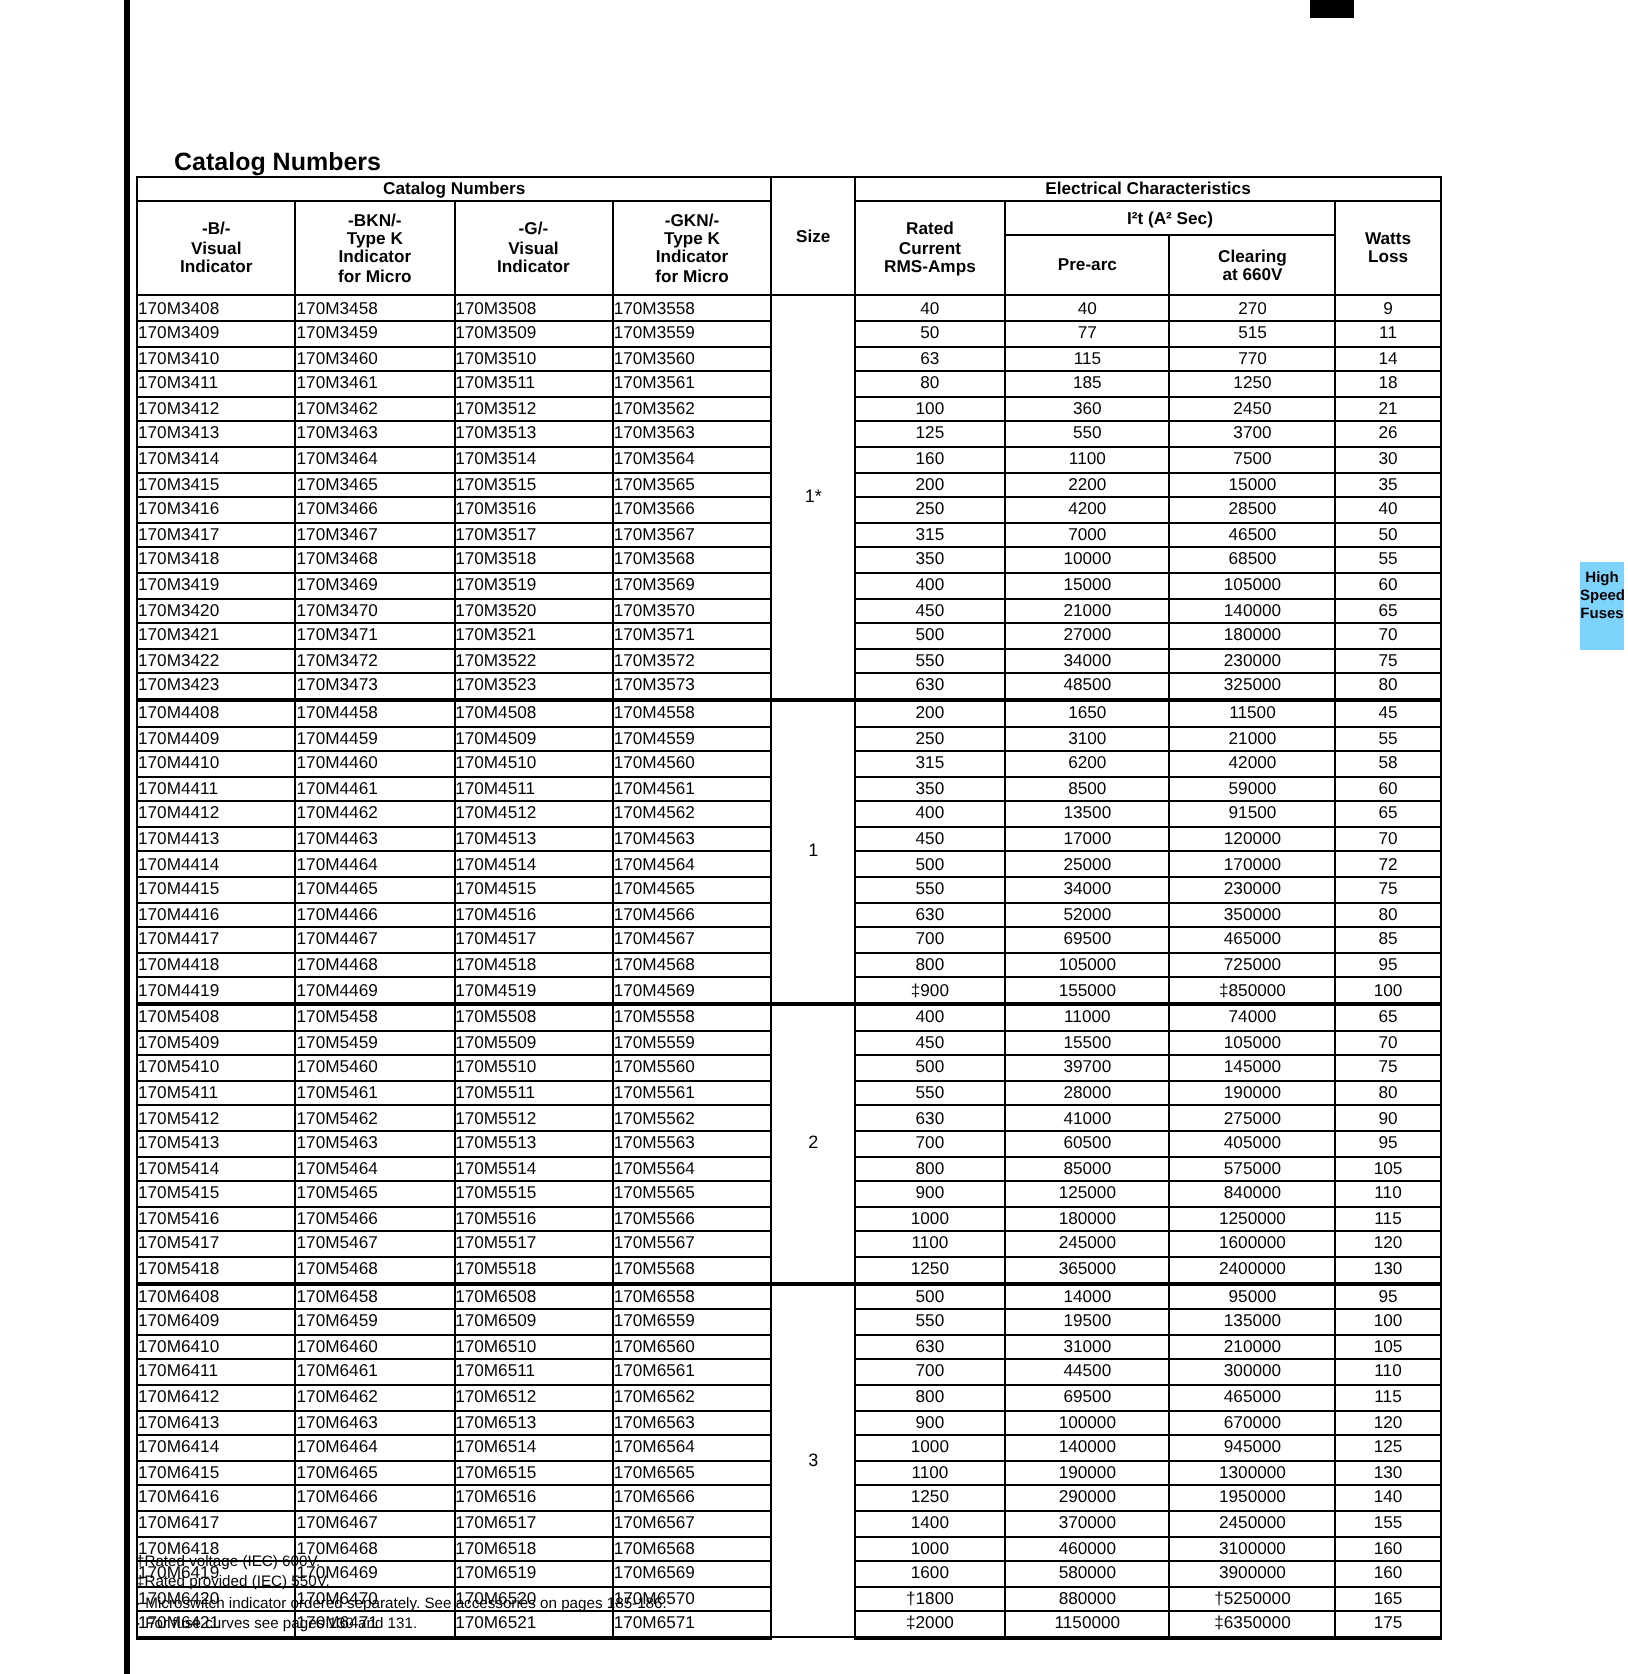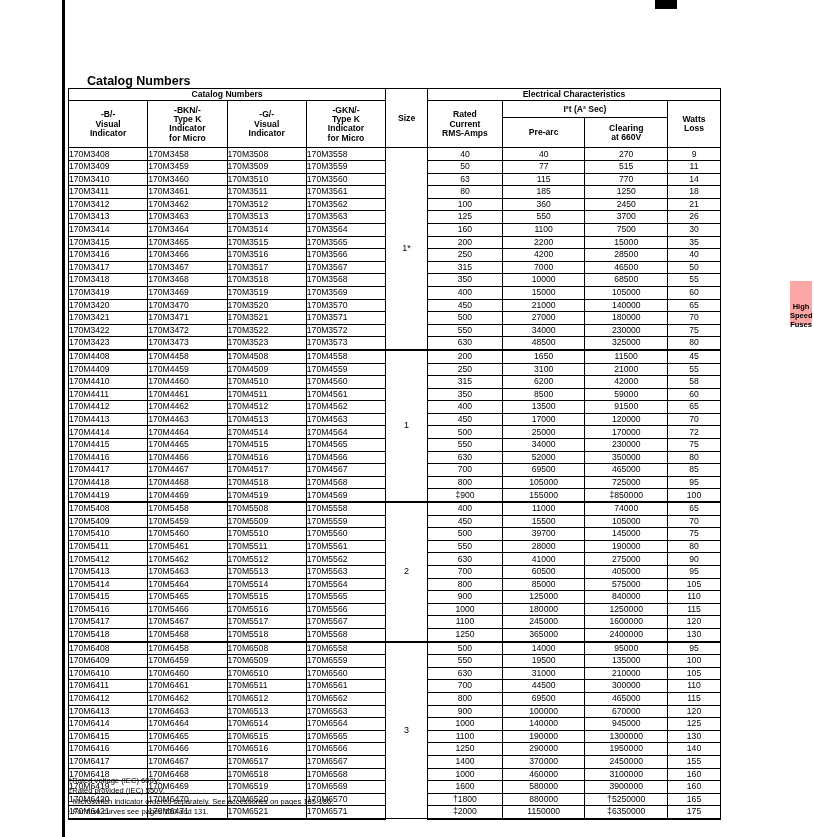--- a/index.html
+++ b/index.html
@@ -56,27 +56,27 @@
     font-size: 12.5px;
     font-weight: bold;
   }
   
   .side-tab {
     position: absolute;
     left: 790px;
     top: 281px;
     width: 22px;
     height: 44px;
-    background: #fca5a5;
+    background: #7dd3fc;
     color: #000;
     font-size: 7.5px;
     font-weight: bold;
     line-height: 9px;
     text-align: center;
-    padding-top: 21px;
+    padding-top: 3px;
     box-sizing: border-box;
   }
   
   .tbl-wrap {
     position: absolute;
     left: 68px;
     top: 88px;
     width: 653px;
   }
   table.cat {

